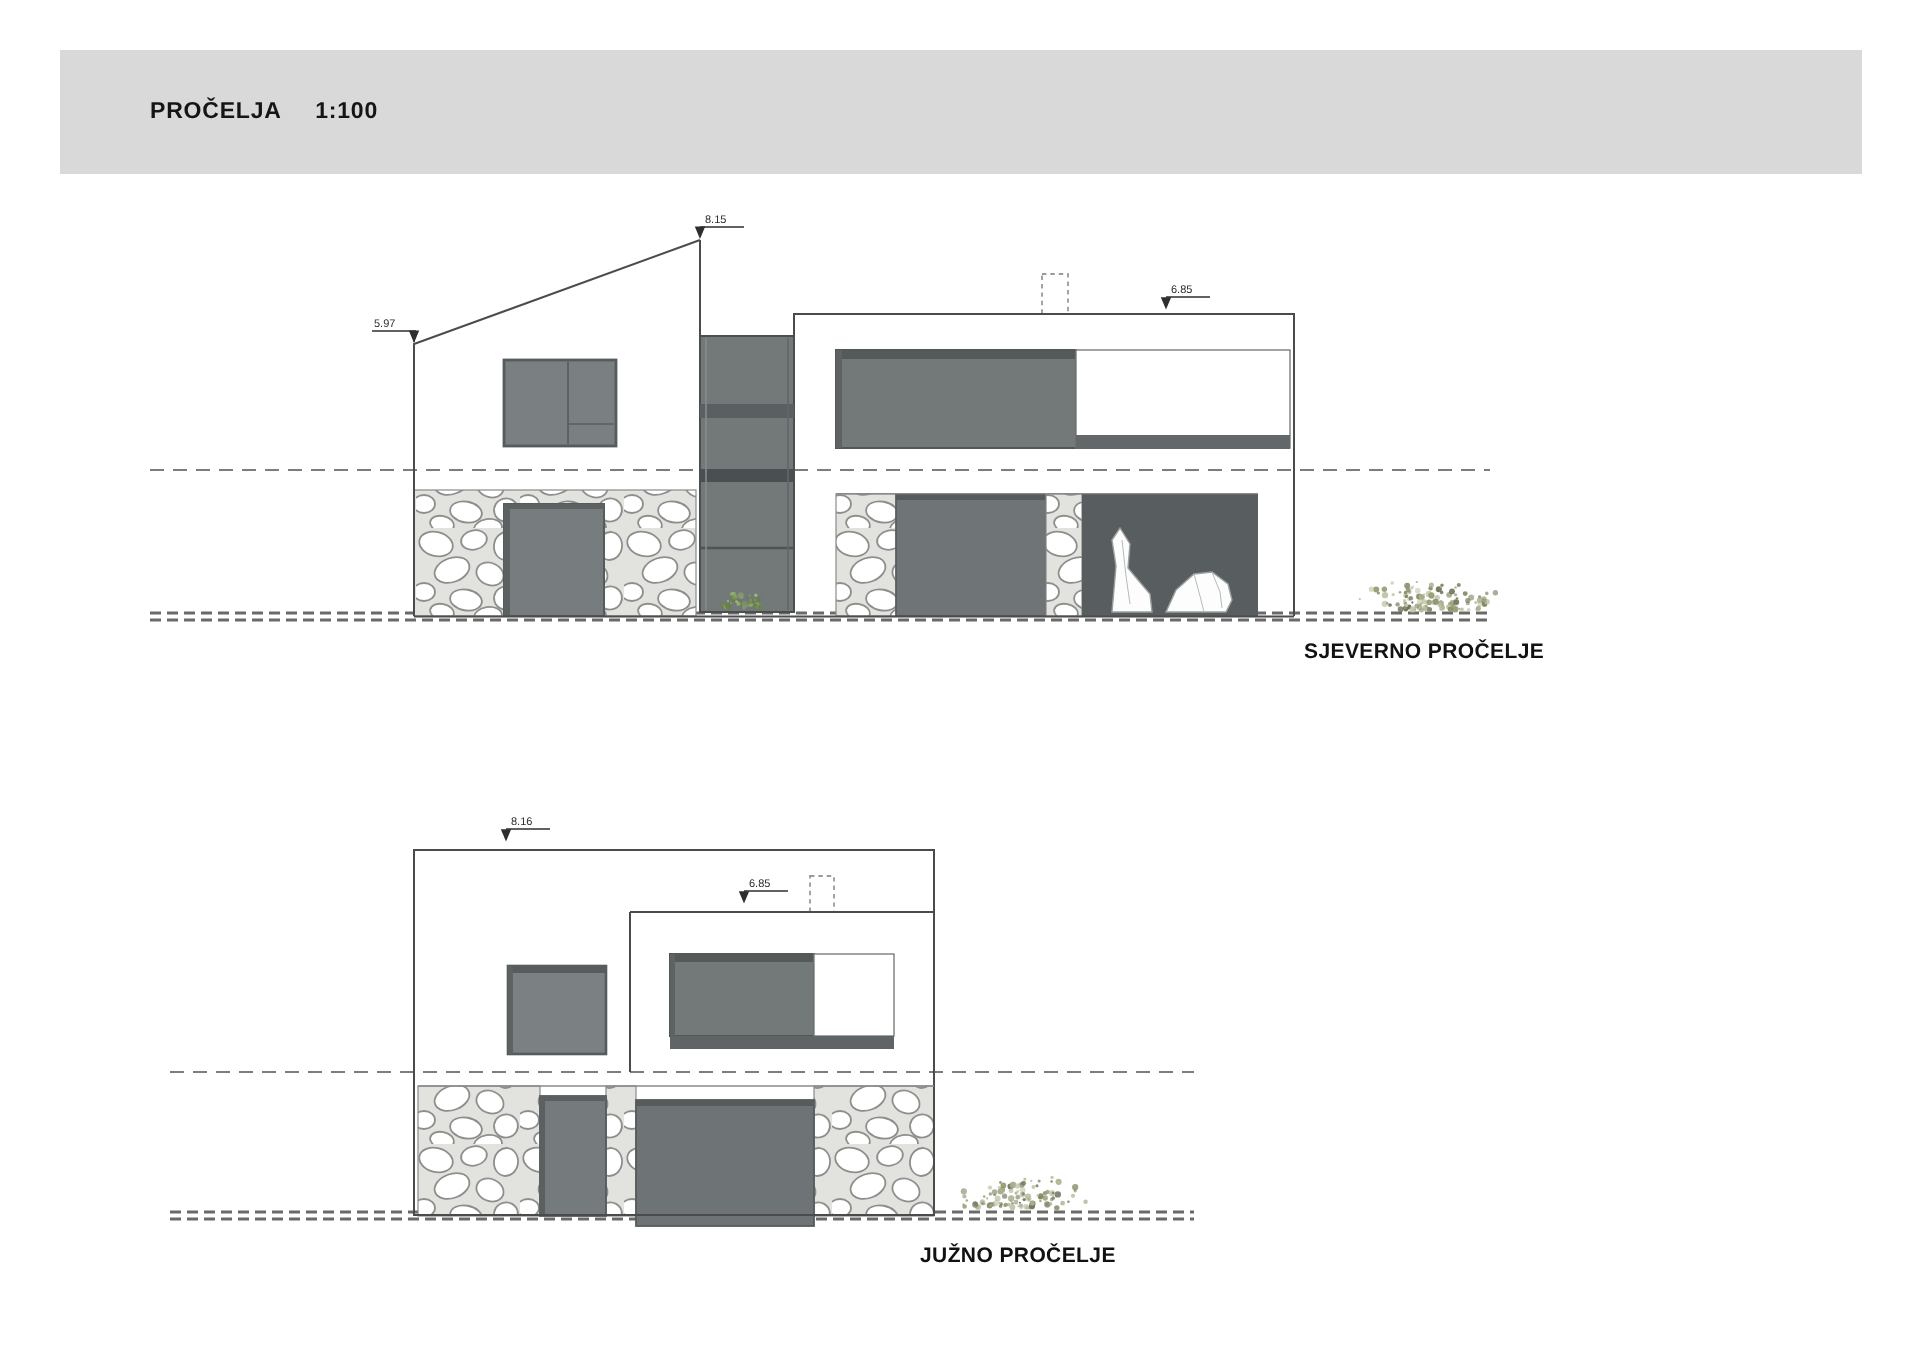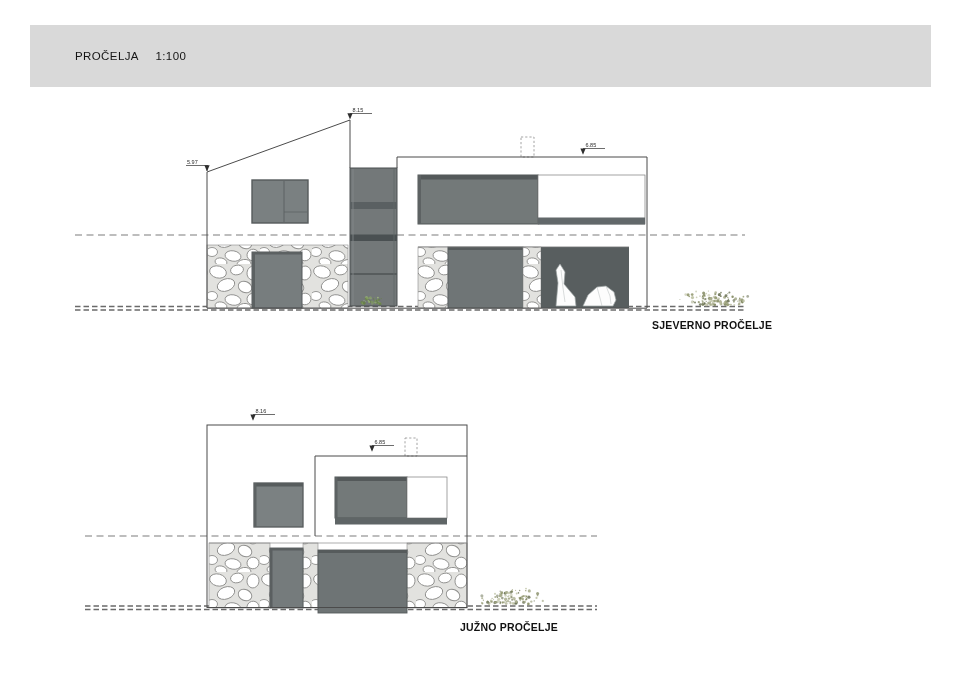--- a/index.html
+++ b/index.html
@@ -1,19 +1,19 @@
 <!DOCTYPE html>
 <html><head>
 <meta charset="utf-8">
 <style>
   html,body{margin:0;padding:0;background:#ffffff;}
   body{width:960px;height:680px;font-family:"Liberation Sans",sans-serif;}
   .page{position:relative;width:960px;height:680px;background:#fff;overflow:hidden;}
   .header-band{position:absolute;left:30px;top:25px;width:901px;height:62px;background:#d9d9d9;display:flex;align-items:center;}
-  .title{margin-left:45px;font-size:11.5px;font-weight:normal;letter-spacing:.4px;word-spacing:5px;color:#151515;white-space:pre;}
+  .title{margin-left:45px;font-size:11.5px;font-weight:bold;letter-spacing:.4px;word-spacing:5px;color:#151515;white-space:pre;}
   svg.plan{position:absolute;left:0;top:0;width:960px;height:680px;}
   .lbl{font-weight:bold;font-size:10.5px;letter-spacing:.2px;fill:#121212;}
   .dim{font-size:5.5px;fill:#2e2e2e;}
   .outline{stroke:#4b4b4b;stroke-width:1;fill:none;}
   .thin{stroke:#8a8a8a;stroke-width:.7;fill:none;}
   .dash-floor{stroke:#7d7d7d;stroke-width:1.1;stroke-dasharray:7 4.5;fill:none;}
   .dash-ground{stroke:#6a6a6a;stroke-width:1.4;stroke-dasharray:5.5 3;fill:none;}
   .dash-chimney{stroke:#9a9a9a;stroke-width:.9;stroke-dasharray:2.2 2;fill:none;}
   .mull{stroke:#4e5354;stroke-width:1.3;}
   .furn{fill:#fdfdfd;stroke:#9aa0a0;stroke-width:.7;}

